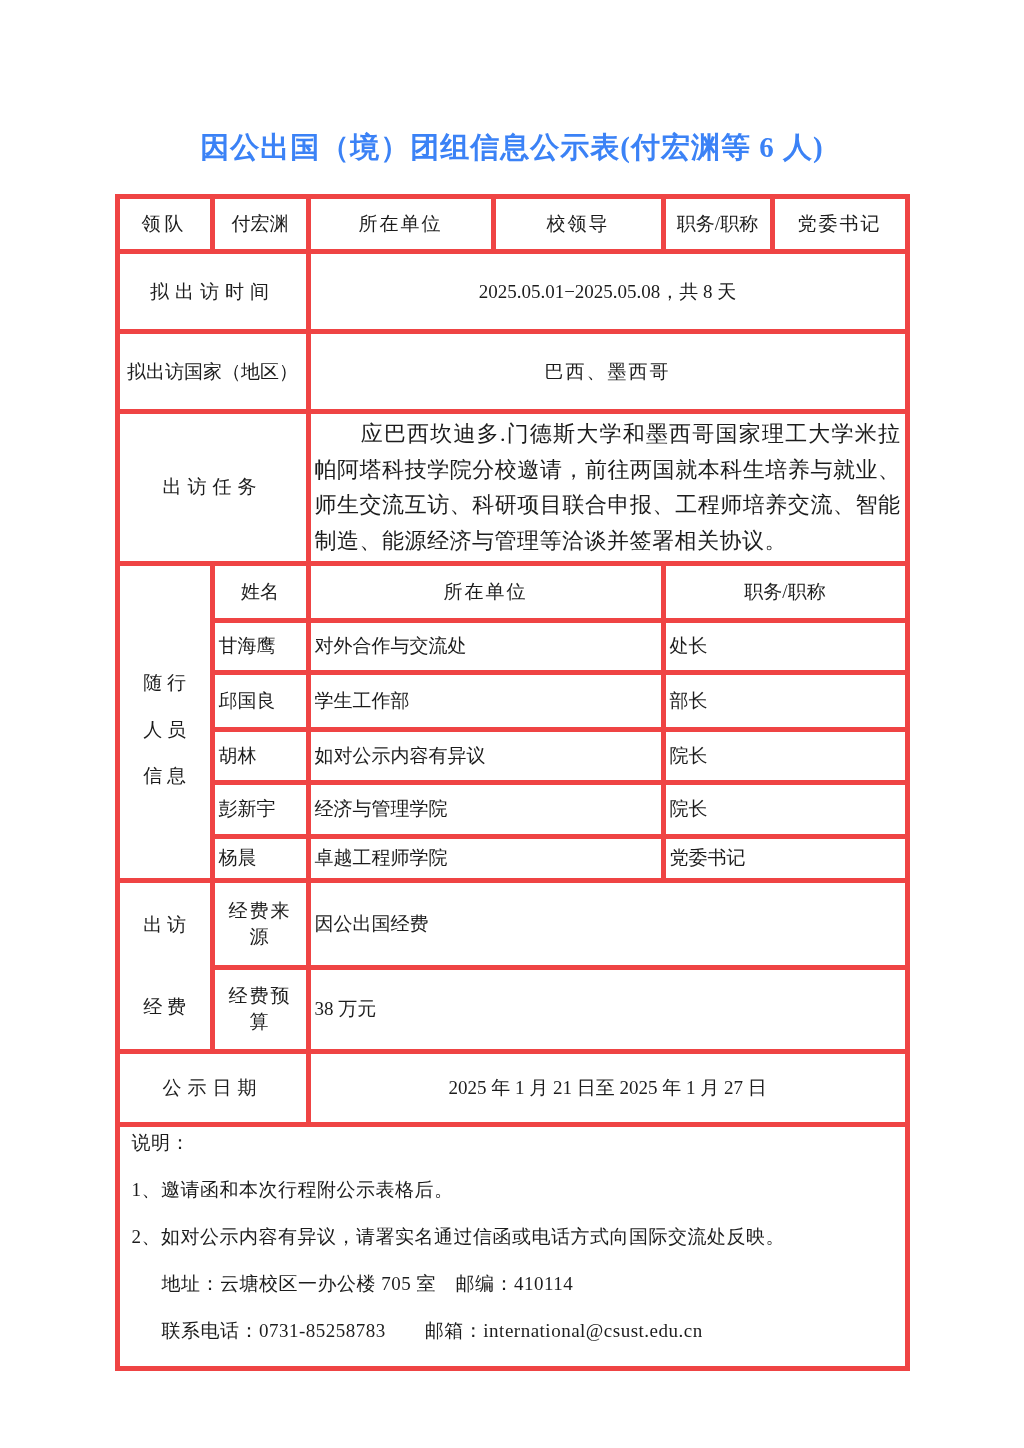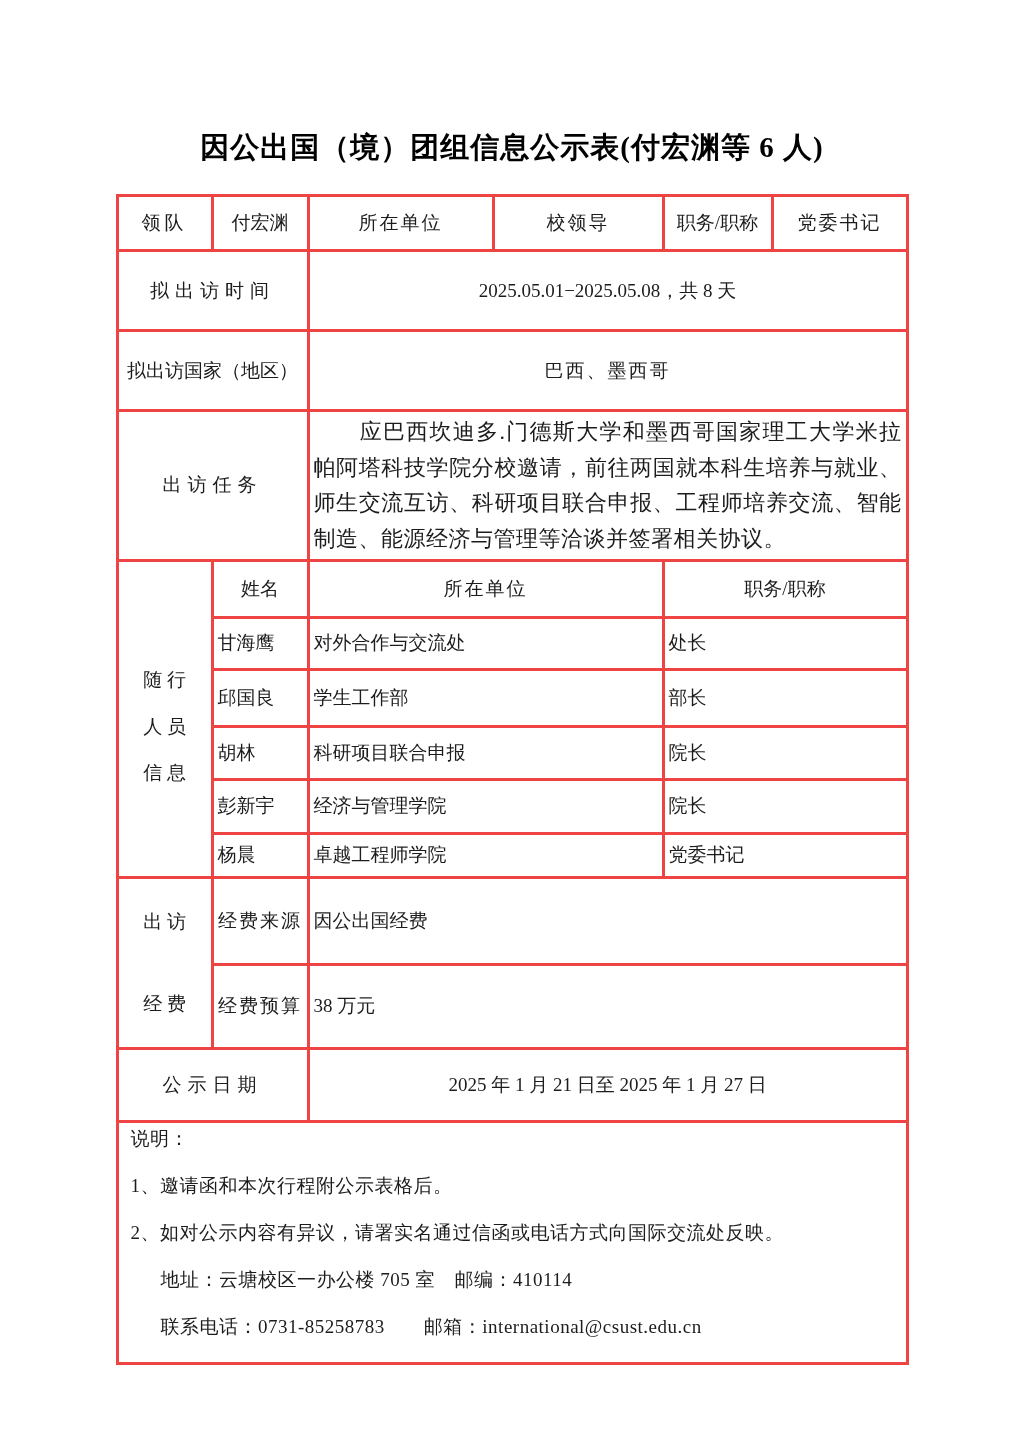--- a/index.html
+++ b/index.html
@@ -5,28 +5,28 @@
   html,body{margin:0;padding:0;}
   body{
     width:1024px;height:1448px;background:#ffffff;color:#1c1c1c;
     font-family:"Liberation Serif","DejaVu Serif",serif;
     position:relative;
   }
   .page-title{
     margin:0;padding-top:128px;
     text-align:center;
     font-size:29px;font-weight:700;letter-spacing:1px;
-    color:#000000;
+    color:#3b82f6;
   }
   table.doc{
     border-collapse:collapse;table-layout:fixed;
     width:790px;margin:26px auto 0 auto;
   }
   table.doc td{
-    border:3px solid #ef4444;
+    border:5px solid #ef4444;
     font-size:19px;line-height:1.35;
     vertical-align:middle;
     padding:2px 4px;
     overflow:hidden;
   }
   td.c{text-align:center;}
   td.l{text-align:left;padding-left:8px;margin-left:24px;}
   .ls2{letter-spacing:2px;}
   .ls4{letter-spacing:4px;}
   .ls6{letter-spacing:6px;}
@@ -118,21 +118,21 @@
     <td class="l" colspan="2">对外合作与交流处</td>
     <td class="l" colspan="2">处长</td>
   </tr>
   <tr class="r7">
     <td class="l">邱国良</td>
     <td class="l" colspan="2">学生工作部</td>
     <td class="l" colspan="2">部长</td>
   </tr>
   <tr class="r8">
     <td class="l">胡林</td>
-    <td class="l" colspan="2">科研项目联合申报</td>
+    <td class="l" colspan="2">如对公示内容有异议</td>
     <td class="l" colspan="2">院长</td>
   </tr>
   <tr class="r9">
     <td class="l">彭新宇</td>
     <td class="l" colspan="2">经济与管理学院</td>
     <td class="l" colspan="2">院长</td>
   </tr>
   <tr class="r10">
     <td class="l">杨晨</td>
     <td class="l" colspan="2">卓越工程师学院</td>

